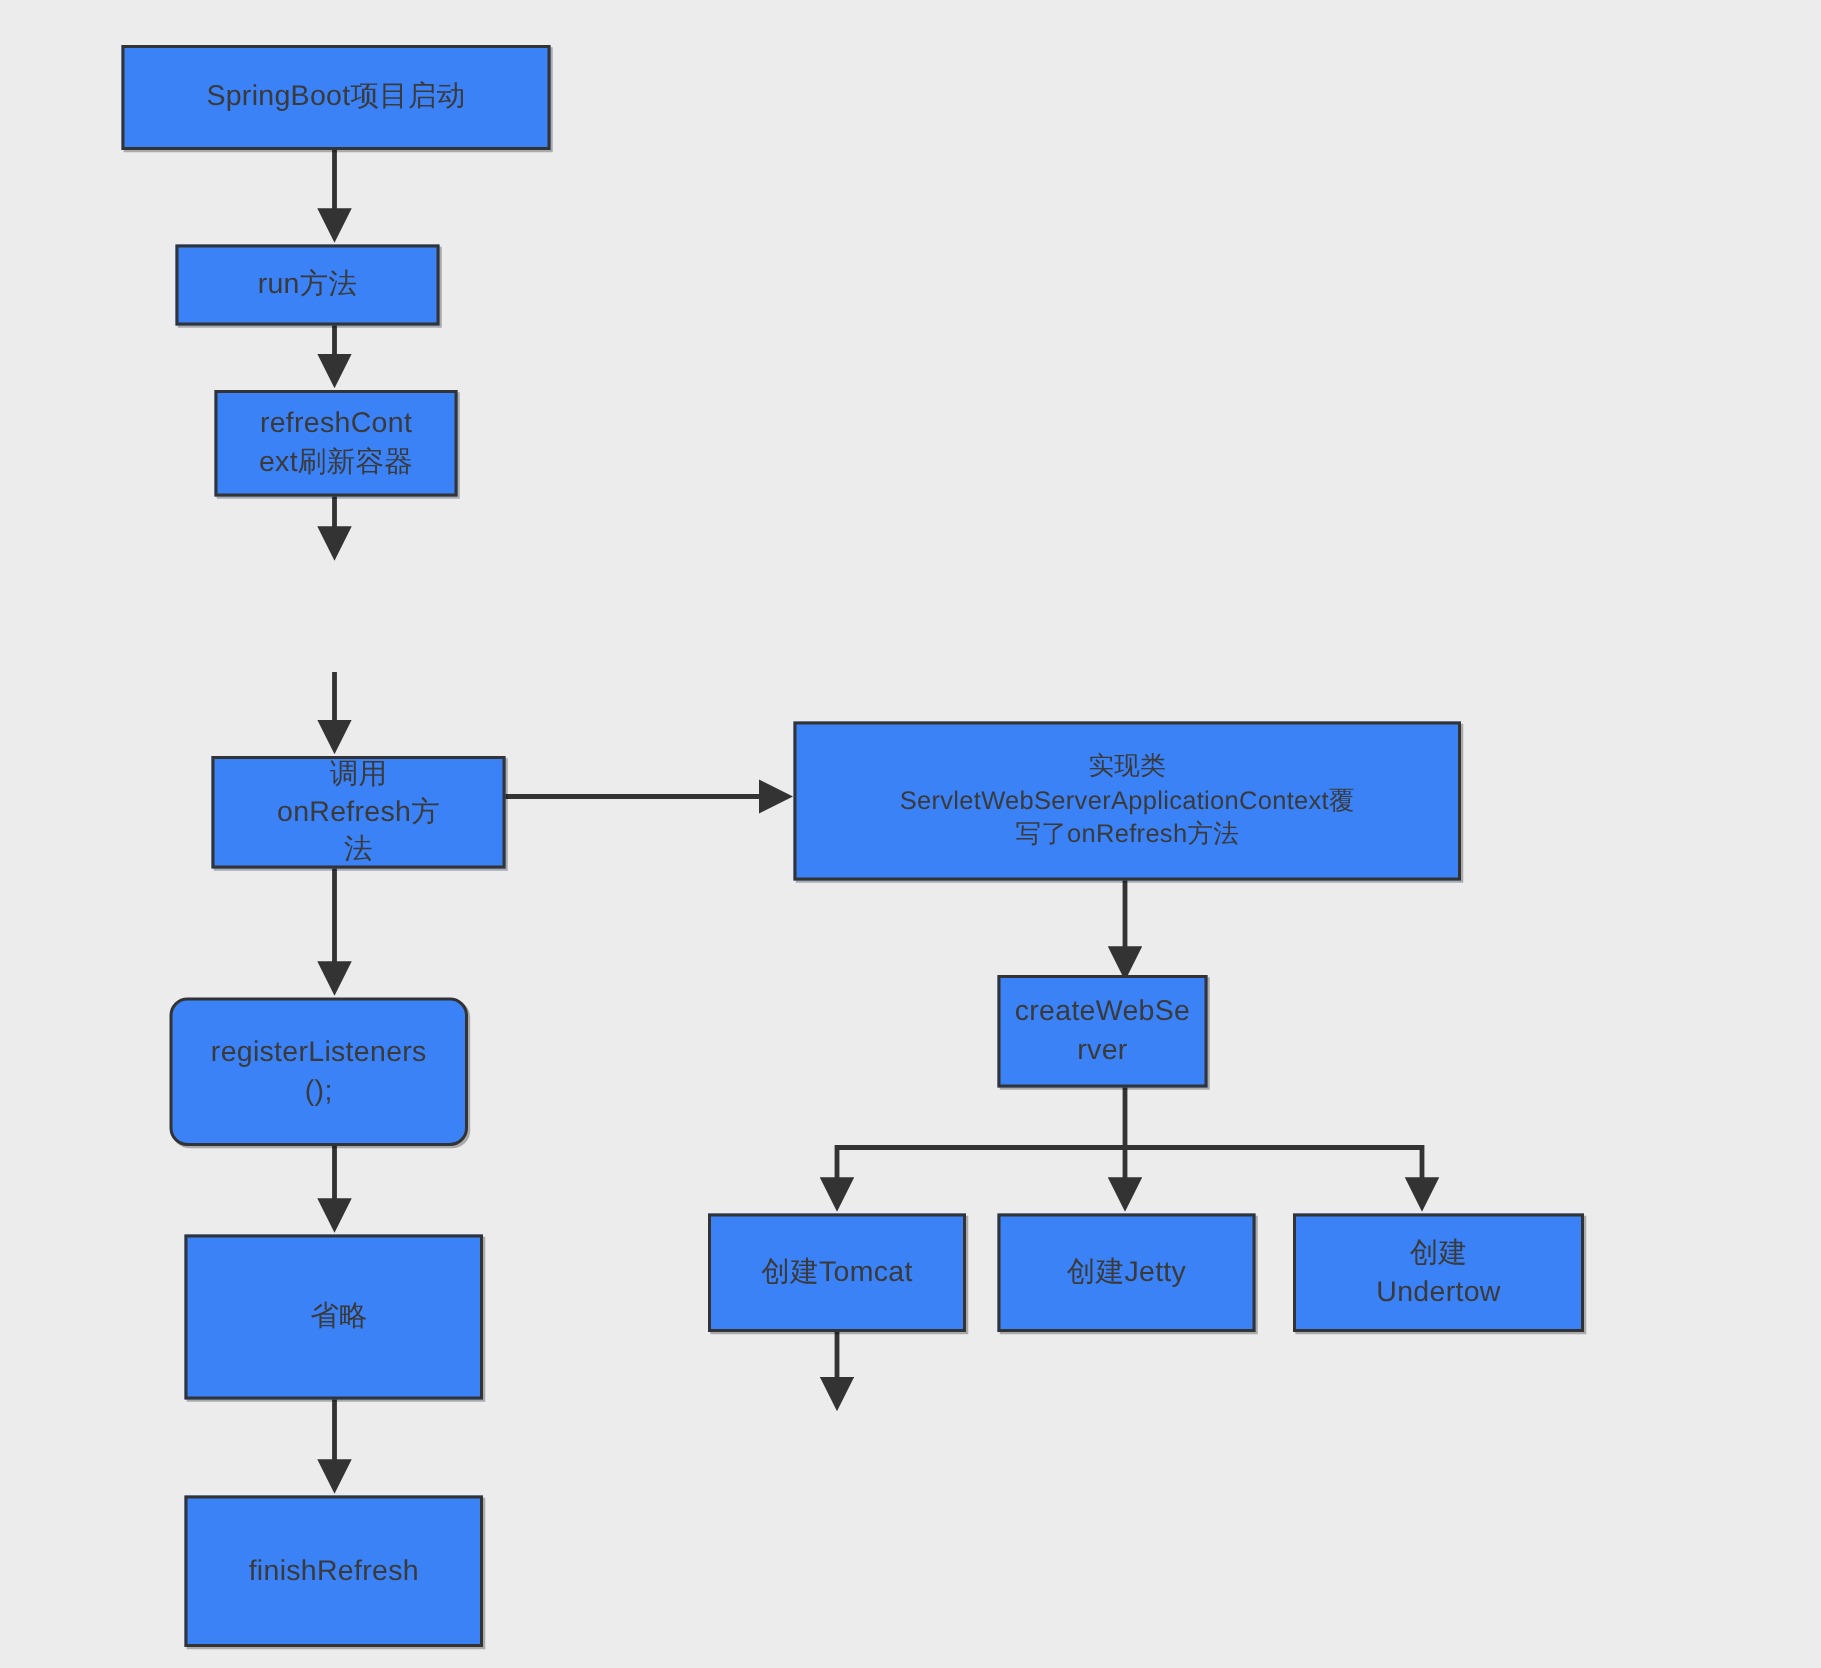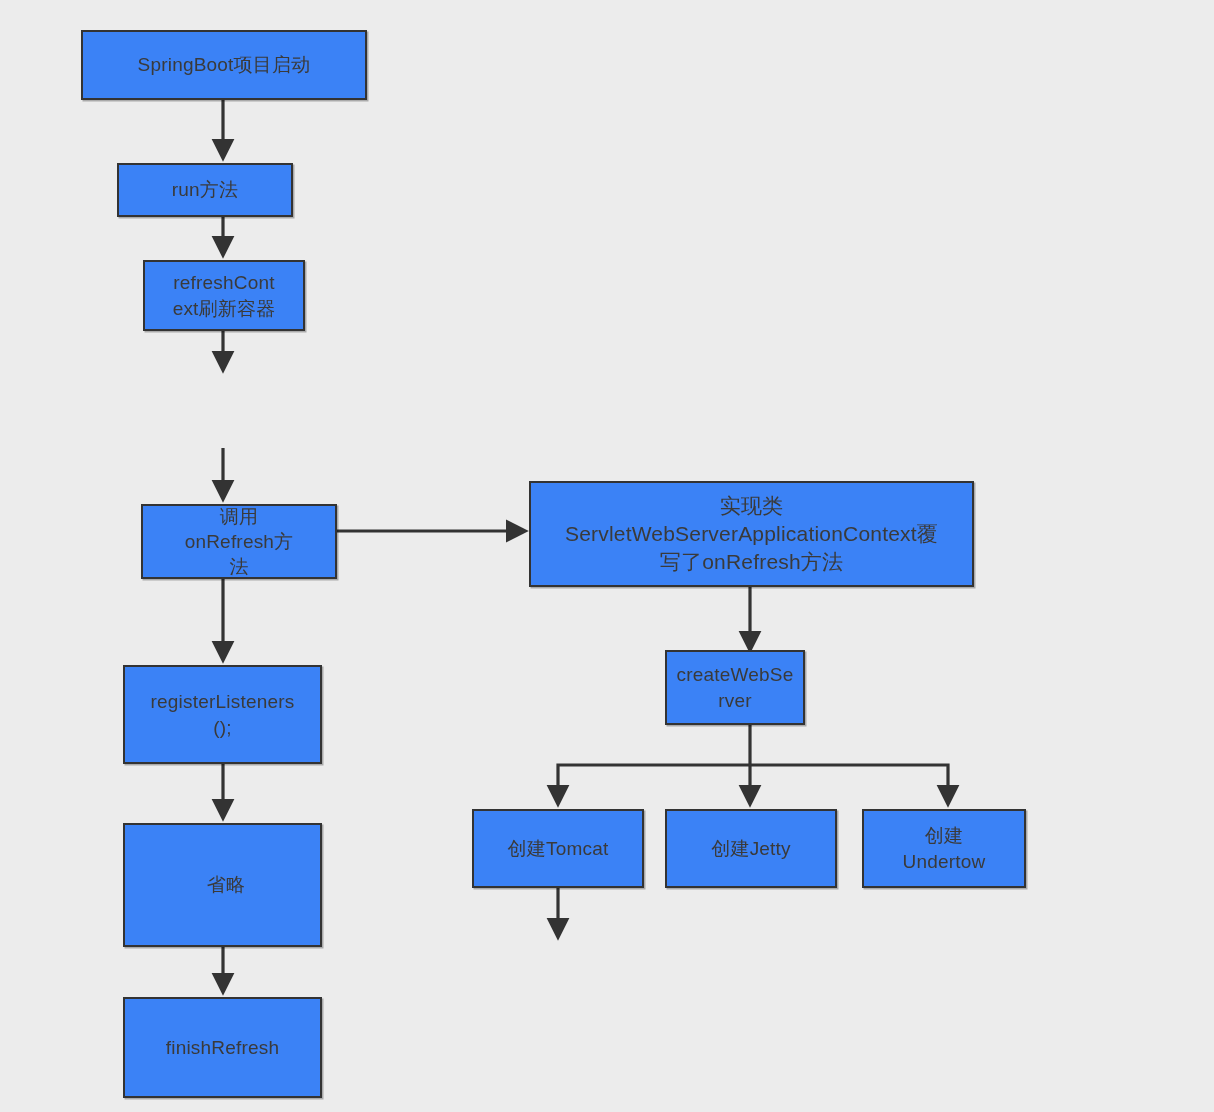--- a/index.html
+++ b/index.html
@@ -40,21 +40,21 @@
     justify-content: center;
     text-align: center;
     color: #3a3a3a;
     font-size: 19px;
     line-height: 1.32;
     letter-spacing: 0.2px;
     white-space: pre-line;
     padding: 0 3px;
   }
   .node.tight { padding: 0; }
-  .node.big { font-size: 21px; }
+  .node.big { font-size: 17px; }
 </style>
 </head>
 <body>
 
 <div id="canvas">
 
   <svg class="edges" viewBox="0 0 1214 1112" width="1214" height="1112">
     <defs>
       <marker id="arrow" viewBox="0 0 12 12" refX="9.5" refY="6" markerWidth="7.2" markerHeight="7.2" orient="auto-start-reverse">
         <path d="M 0 0 L 12 6 L 0 12 z" fill="#333333"></path>
@@ -93,35 +93,35 @@
   <div class="node" style="left:117px; top:163px; width:176px; height:54px;">run方法</div>
 
   <div class="node" style="left:143px; top:260px; width:162px; height:71px;">refreshCont
 ext刷新容器</div>
 
 
   <div class="node tight" style="left:141px; top:504px; width:196px; height:75px;">调用
 onRefresh方
 法</div>
 
-  <div class="node" style="left:123px; top:665px; width:199px; height:99px;">registerListeners
+  <div class="node" style="left:113px; top:665px; width:199px; height:99px;border-radius:12px;">registerListeners
 ();</div>
 
-  <div class="node" style="left:123px; top:823px; width:199px; height:124px;padding-left:10px;">省略</div>
+  <div class="node" style="left:123px; top:823px; width:199px; height:110px;padding-left:10px;">省略</div>
 
   <div class="node" style="left:123px; top:997px; width:199px; height:101px;">finishRefresh</div>
 
   <div class="node big" style="left:529px; top:481px; width:445px; height:106px;">实现类
 ServletWebServerApplicationContext覆
 写了onRefresh方法</div>
 
   <div class="node" style="left:665px; top:650px; width:140px; height:75px;">createWebSe
 rver</div>
 
   <div class="node" style="left:472px; top:809px; width:172px; height:79px;">创建Tomcat</div>
 
   <div class="node" style="left:665px; top:809px; width:172px; height:79px;">创建Jetty</div>
 
-  <div class="node" style="left:862px; top:809px; width:164px; height:79px;">创建
+  <div class="node" style="left:862px; top:809px; width:194px; height:79px;">创建
 Undertow</div>
 
 
 </div>
 
 </body></html>

